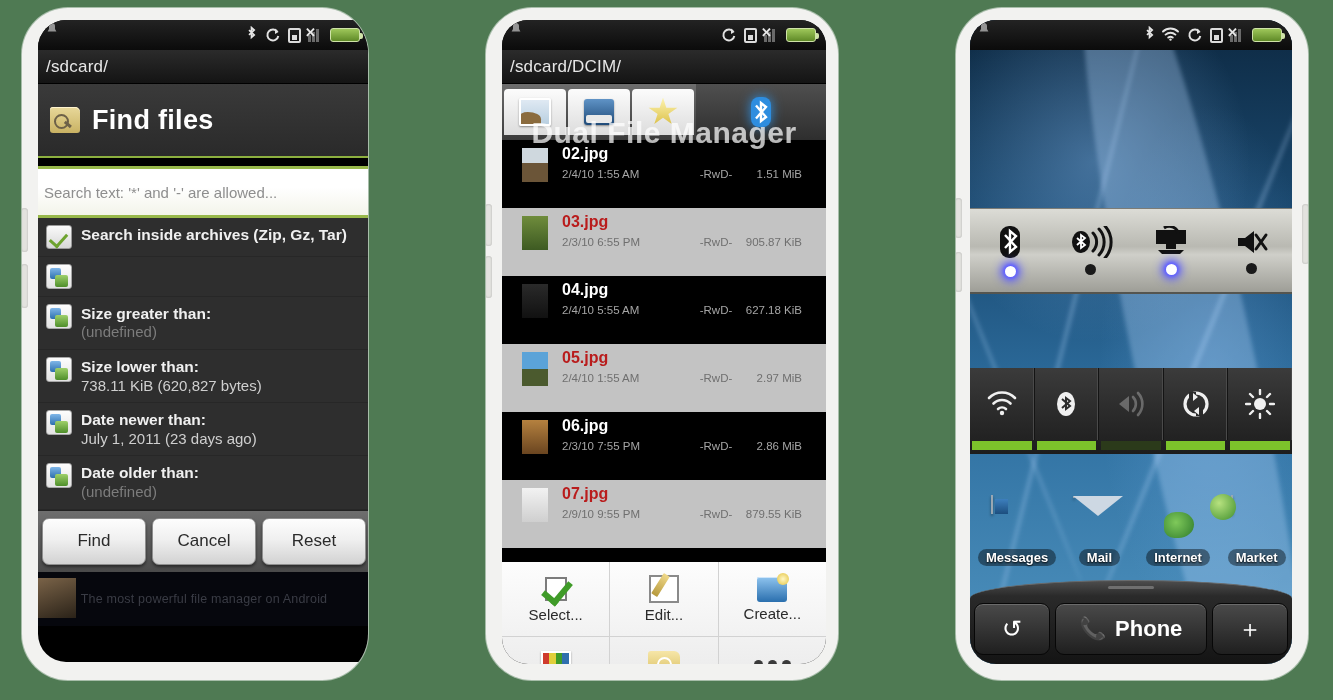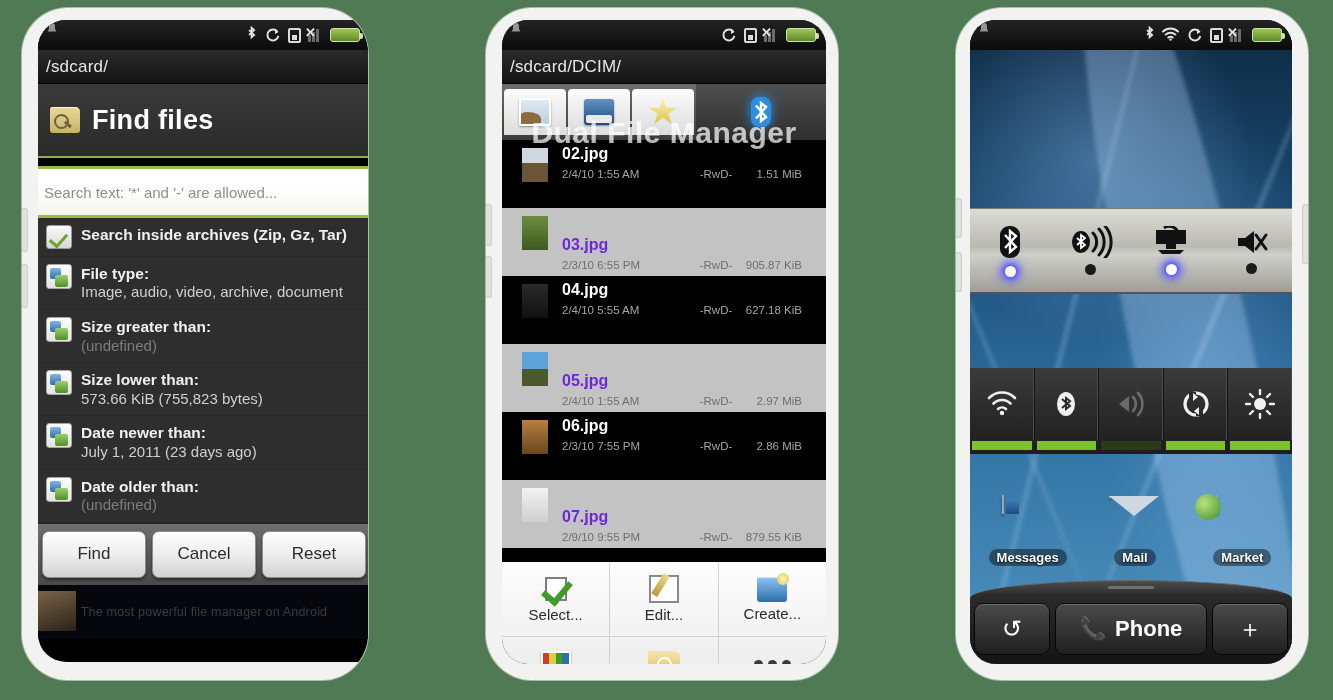--- a/index.html
+++ b/index.html
@@ -167,21 +167,21 @@
   .frow {
     height: 68px; padding: 5px 6px 0 20px; display: flex; gap: 14px;
     position: relative;
   }
   .frow.light { background: #c3c3c3; }
   .frow.dark  { background: #000000; }
   .thumb { width: 26px; height: 34px; flex: none; background:#444; align-self:flex-start; margin-top:3px;}
   .fmeta { flex: 1; min-width: 0; }
   .fname { font-size: 16px; font-weight: 700; line-height: 1.1; }
   .frow.dark .fname { color: #fff; }
-  .frow.light .fname { color: #6d28d9; margin-top: 23px; }
+  .frow.light .fname { color: #b91c1c; }
   .fsub { display: flex; font-size: 11.5px; margin-top: 5px; }
   .frow.dark .fsub { color: #a5a5a5; }
   .frow.light .fsub { color: #6f6f6f; }
   .fsub .date { flex: 0 0 38%; }
   .fsub .attr { flex: 0 0 28%; text-align: right; }
   .fsub .size { flex: 1; text-align: right; padding-right: 18px; }
 
   .grid-toolbar { background: linear-gradient(#fdfdfd,#e6e6e6); }
   .grid-row { display: flex; height: 75px; }
   .gcell {
@@ -339,37 +339,33 @@
 
         <div class="searchfield">Search text: '*' and '-' are allowed...</div>
 
         <div class="opt-list">
           <div class="opt">
             <span class="ic-chk"></span>
             <span class="lbl">Search inside archives (Zip, Gz, Tar)</span>
           </div>
           <div class="opt">
             <span class="ic-file"></span>
-            <span>
-              <div class="lbl">File type:</div>
-              <div class="val">Image, audio, video, archive, document</div>
-            </span>
           </div>
           <div class="opt">
             <span class="ic-file"></span>
             <span>
               <div class="lbl">Size greater than:</div>
               <div class="val dim">(undefined)</div>
             </span>
           </div>
           <div class="opt">
             <span class="ic-file"></span>
             <span>
               <div class="lbl">Size lower than:</div>
-              <div class="val">573.66 KiB (755,823 bytes)</div>
+              <div class="val">738.11 KiB (620,827 bytes)</div>
             </span>
           </div>
           <div class="opt">
             <span class="ic-file"></span>
             <span>
               <div class="lbl">Date newer than:</div>
               <div class="val">July 1, 2011 (23 days ago)</div>
             </span>
           </div>
           <div class="opt">
@@ -685,20 +681,24 @@
         <div class="dockrow">
           <div class="dockapp">
             <span class="appicon"><span class="ic-msg"></span></span>
             <span class="caption">Messages</span>
           </div>
           <div class="dockapp">
             <span class="appicon"><span class="ic-mail"><span class="env"></span><span class="flap"></span></span></span>
             <span class="caption">Mail</span>
           </div>
           <div class="dockapp">
+            <span class="appicon"><span class="ic-globe"></span></span>
+            <span class="caption">Internet</span>
+          </div>
+          <div class="dockapp">
             <span class="appicon"><span class="ic-market"></span></span>
             <span class="caption">Market</span>
           </div>
         </div>
 
         <div class="dock">
           <div class="dock-btn side">
             <span>↺</span>
           </div>
           <div class="dock-btn main">

